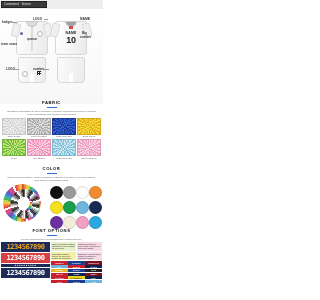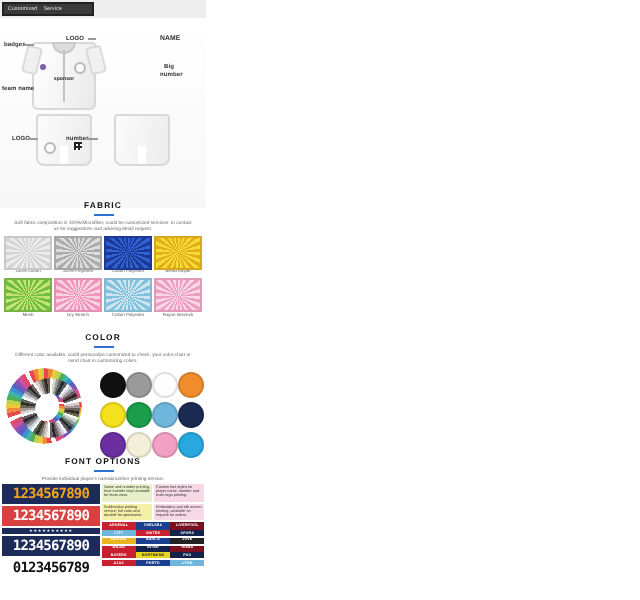--- a/index.html
+++ b/index.html
@@ -218,20 +218,28 @@
     <div class="jersey shirt-front">
       <div class="sleeve sl-l"></div>
       <div class="sleeve sl-r"></div>
       <div class="collar"></div>
       <div class="placket"></div>
       <div class="badge-dot" style="left:3px;top:10px;"></div>
       <div class="logo-dot" style="right:4px;top:9px;"></div>
       <div class="mark m-sponsor" style="left:50%;top:16px;transform:translateX(-50%);">sponsor</div>
     </div>
 
+    <div class="jersey shirt-back">
+      <div class="sleeve sl-l"></div>
+      <div class="sleeve sl-r"></div>
+      <div class="collar collar-dark"></div>
+      <div class="tag-sq" style="left:50%;top:4px;transform:translateX(-50%);"></div>
+      <div class="mark m-name" style="left:0;right:0;top:9px;">NAME</div>
+      <div class="mark m-num" style="left:0;right:0;top:14px;">10</div>
+    </div>
 
     <div class="shorts sh-front">
       <div class="sh-notch"></div>
       <div class="logo-dot" style="left:3px;top:13px;"></div>
       <div class="qr" style="right:4px;top:13px;"></div>
     </div>
     <div class="shorts sh-back">
       <div class="sh-notch"></div>
     </div>
 
@@ -320,21 +328,20 @@
     <div class="sec-title">FONT OPTIONS</div>
     <div class="sec-rule"></div>
     <div class="sec-desc">Provide individual player's name&amp;number printing service.</div>
 
     <div class="font-body">
       <div class="num-col">
         <div class="num-row nr1">1234567890</div>
         <div class="num-row nr2">1234567890</div>
         <div class="dotline">★★★★★★★★★★</div>
         <div class="num-row nr3">1234567890</div>
-        <div class="num-row nr4">0123456789</div>
       </div>
 
       <div class="txt-col">
         <div class="txt-top">
           <div class="txt-card" style="background:#e7f0c8">Name and number printing, heat transfer vinyl available for team wear.</div>
           <div class="txt-card" style="background:#f7d9e6">Custom font styles for player name, number and team logo printing.</div>
           <div class="txt-card" style="background:#f5f0a8">Sublimation printing service, full color and durable for sportswear.</div>
           <div class="txt-card" style="background:#f7d9e6">Embroidery and silk screen printing, available on request for orders.</div>
         </div>
         <div class="bar-grid">

